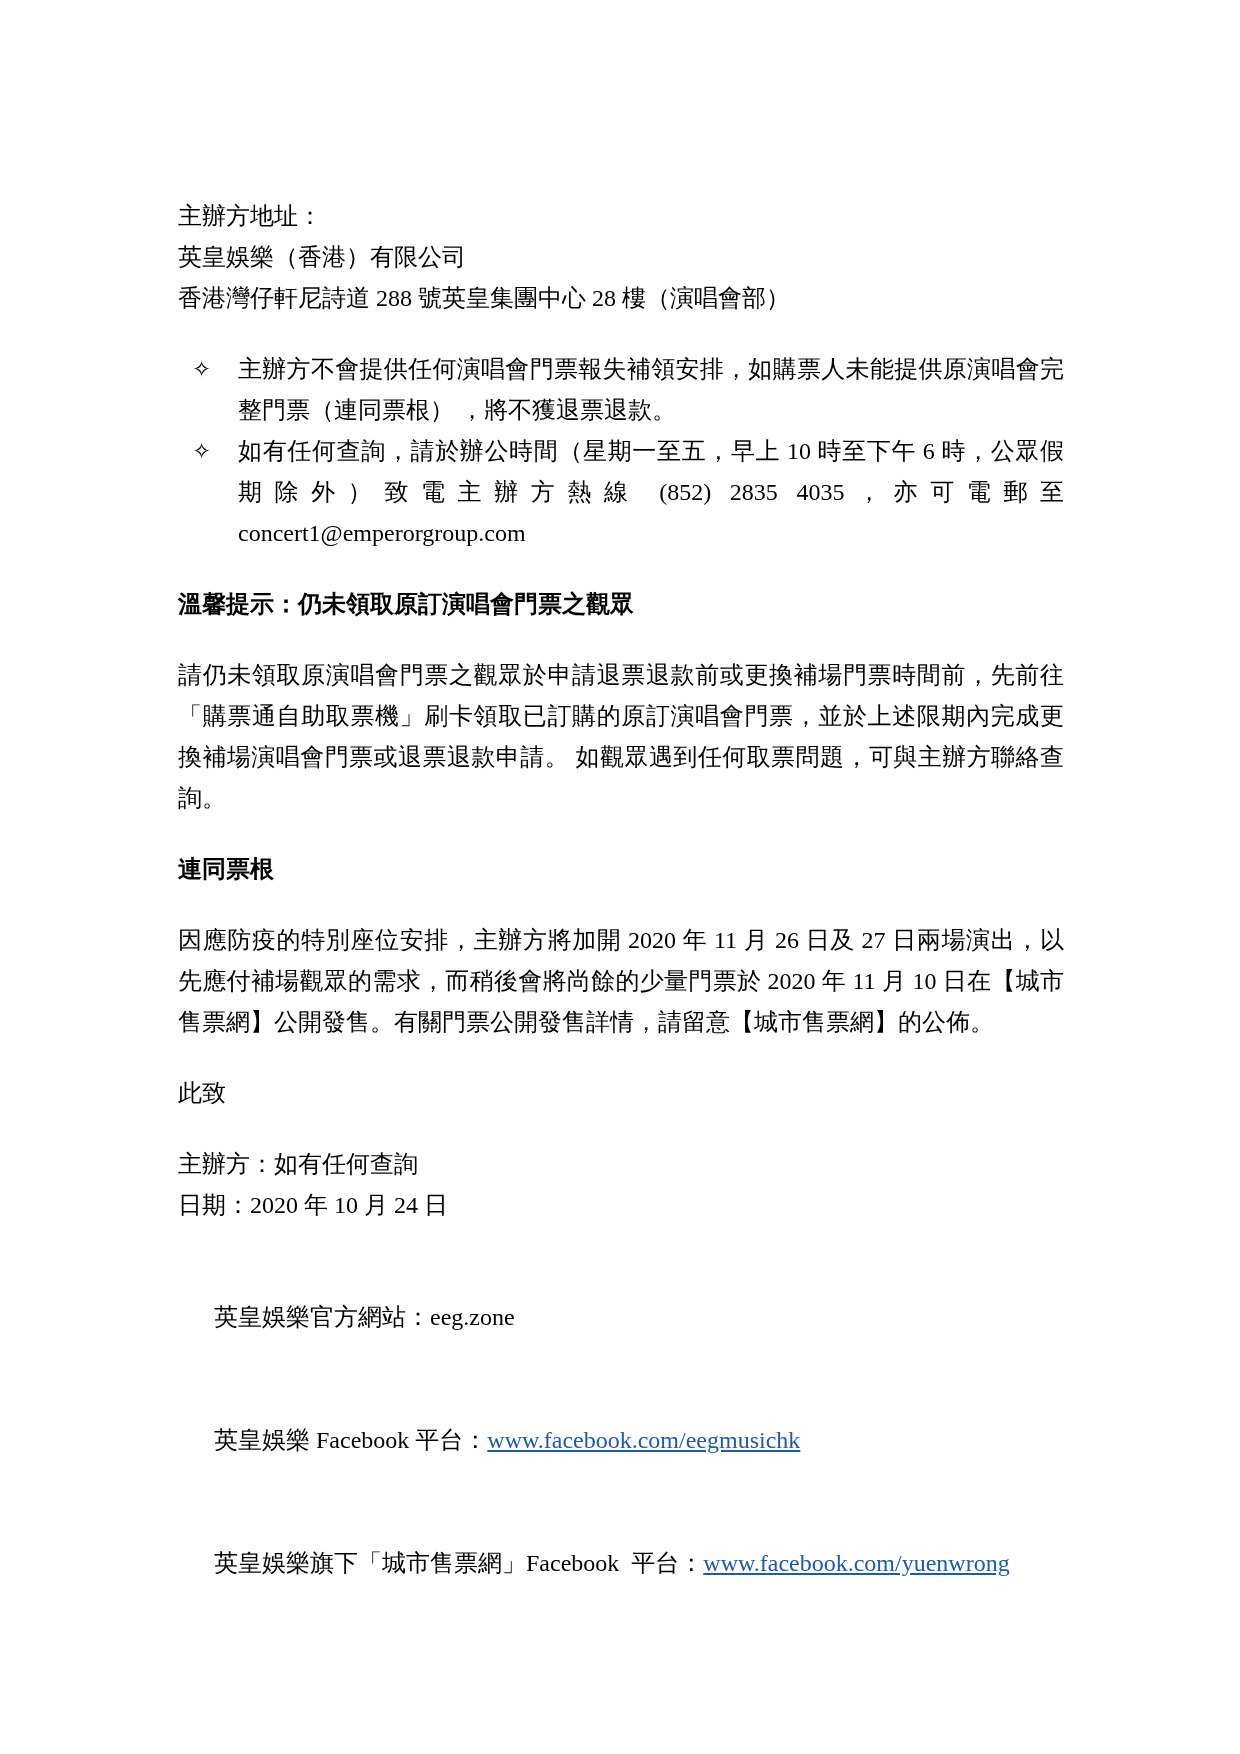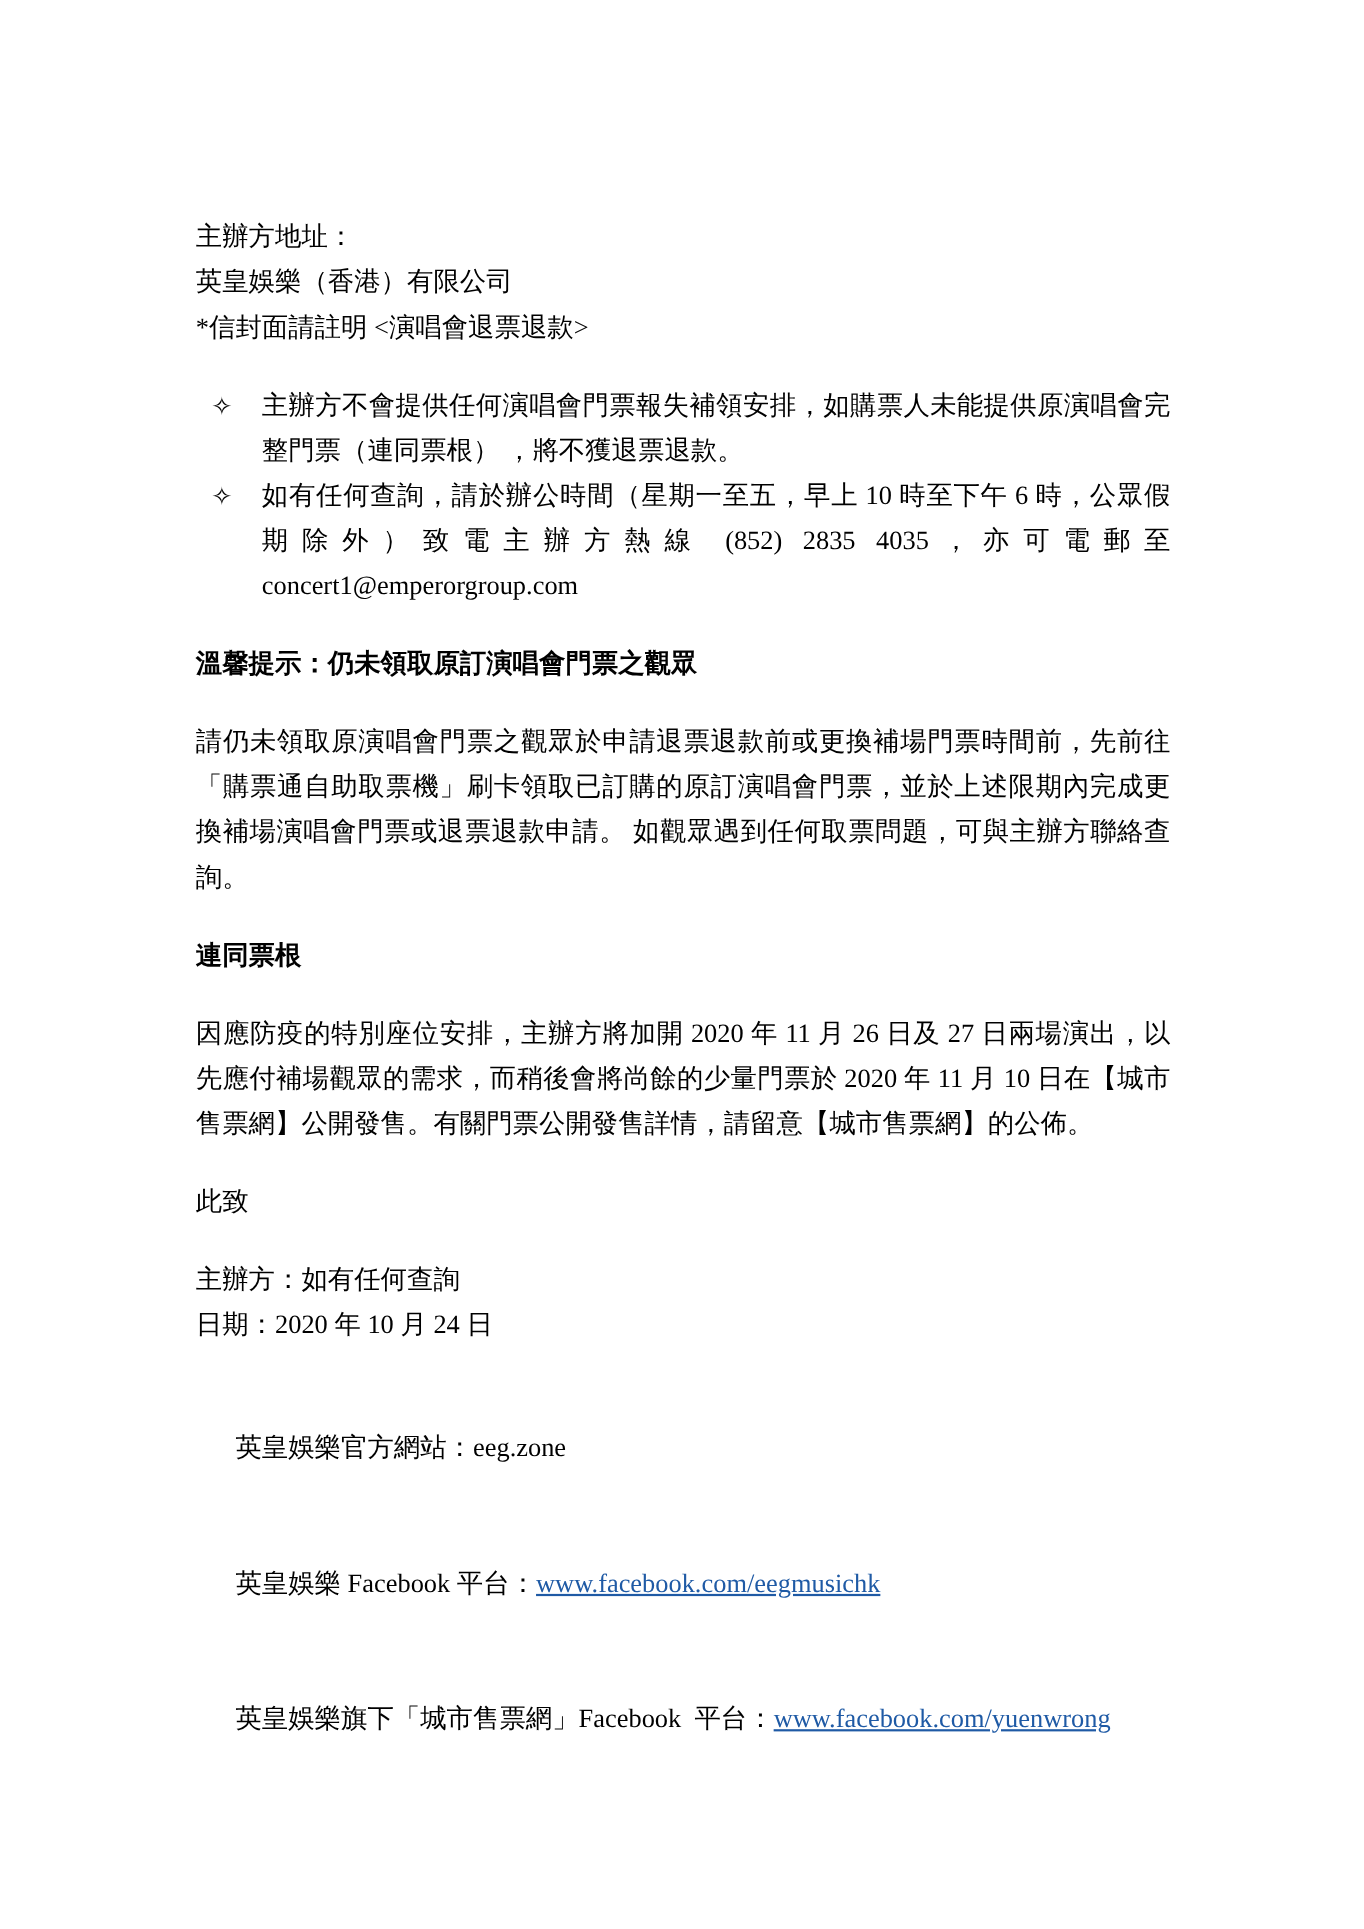--- a/index.html
+++ b/index.html
@@ -41,21 +41,21 @@
   }
 </style>
 </head>
 <body>
 
 <div class="page">
 
   <div class="block">
     <div class="line">主辦方地址：</div>
     <div class="line">英皇娛樂（香港）有限公司</div>
-    <div class="line">*信封面請註明 &lt;演唱會退票退款&gt;</div>
+    <div class="line">香港灣仔軒尼詩道 288 號英皇集團中心 28 樓（演唱會部）</div>
   </div>
 
   <div class="block note-list">
     <div class="note">
       <span class="note-bullet">✧</span>
       <span class="note-body">主辦方不會提供任何演唱會門票報失補領安排，如購票人未能提供原演唱會完整門票（連同票根） ，將不獲退票退款。</span>
     </div>
     <div class="note">
       <span class="note-bullet">✧</span>
       <span class="note-body">如有任何查詢，請於辦公時間（星期一至五，早上 10 時至下午 6 時，公眾假期除外）致電主辦方熱線 (852) 2835 4035，亦可電郵至 concert1@emperorgroup.com</span>

